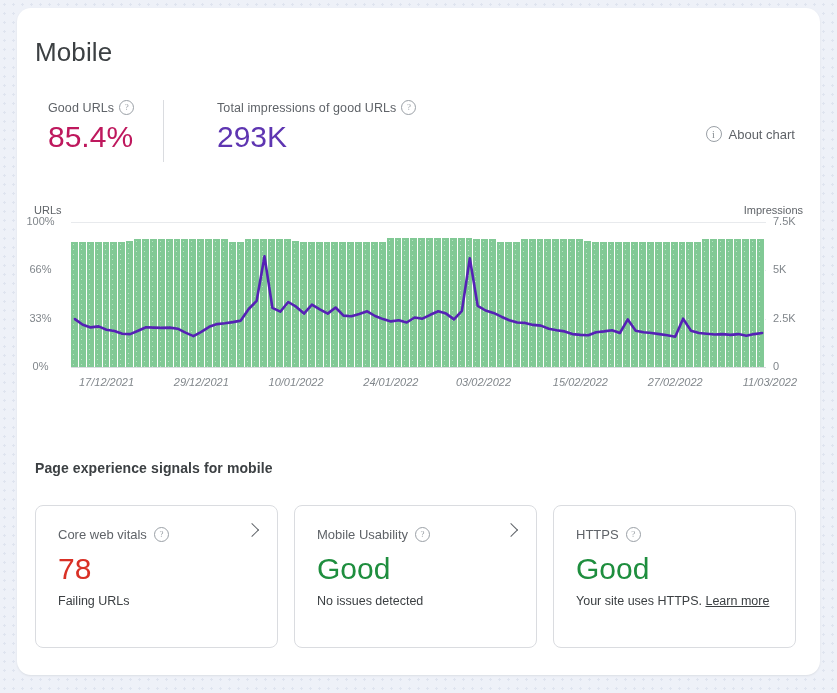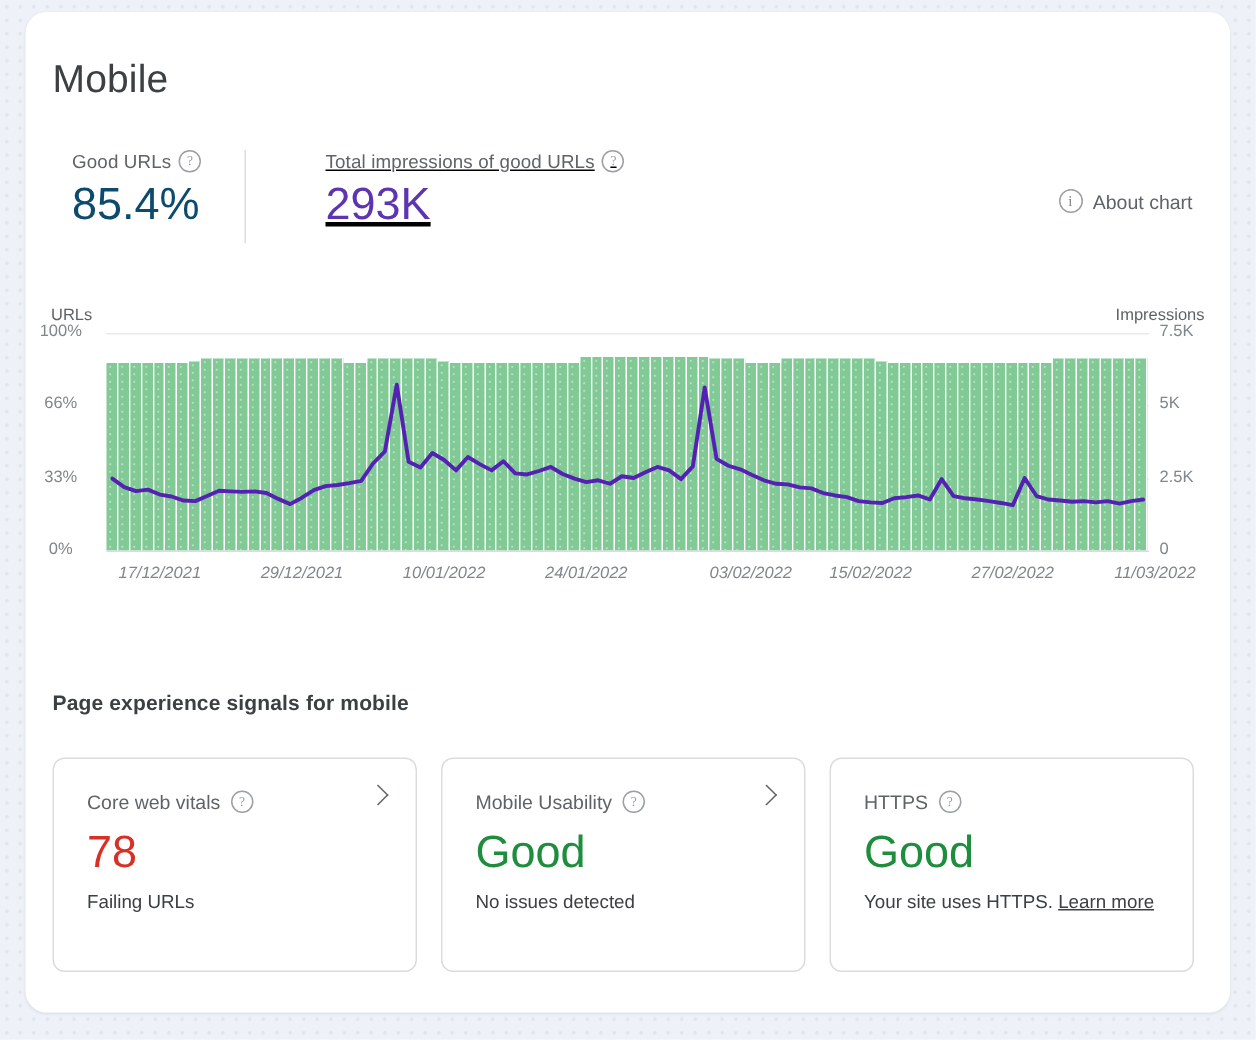--- a/index.html
+++ b/index.html
@@ -22,29 +22,29 @@
     overflow:hidden;
   }
   
   .title{
     position:absolute;left:18px;top:29px;
     font-size:26px;color:#3c4043;font-weight:400;letter-spacing:.1px;
   }
   .metrics{position:absolute;left:18px;top:92px;display:flex;align-items:flex-start;}
   .metric{position:relative;margin-left:13px;}
   .metric.first{width:128px;}
-  .metric.second{padding-left:28px;text-decoration:underline;}
+  .metric.second{padding-left:28px;}
   .metric-label{
     font-size:12.5px;color:#5f6368;display:flex;align-items:center;gap:5px;
     white-space:nowrap;letter-spacing:.1px;
   }
   .metric-value{
     font-size:30px;margin-top:6px;font-weight:400;letter-spacing:0px;line-height:1.05;
   }
-  .v-green{color:#0c4a6e;}
+  .v-green{color:#be185d;}
   .v-purple{color:#5e35b1;}
   .divider{
     position:absolute;left:146px;top:92px;width:1px;height:62px;background:#dadce0;
   }
   .help-icon{
     width:13px;height:13px;border:1px solid #9aa0a6;border-radius:50%;
     display:inline-flex;align-items:center;justify-content:center;
     font-size:9px;color:#9aa0a6;line-height:1;flex:none;font-family:"Liberation Serif",serif;
   }
   .about-chart{
@@ -264,21 +264,21 @@
           <polyline points="3.9,97.1 11.8,102.7 19.7,105.4 27.6,104.4 35.5,107.7 43.4,109.0 51.3,111.7 59.2,112.1 67.1,108.7 75.0,105.2 82.9,105.6 90.8,105.9 98.7,105.6 106.6,106.7 114.5,110.6 122.4,114.1 130.3,109.8 138.2,104.8 146.1,102.1 154.0,101.3 161.9,100.1 169.8,98.6 177.7,87.0 185.6,78.9 193.5,34.4 201.4,85.8 209.3,89.7 217.2,80.0 225.1,84.7 233.0,91.6 240.9,82.7 248.8,87.4 256.7,91.6 264.6,85.5 272.5,93.6 280.4,94.3 288.3,92.0 296.2,89.3 304.1,94.0 312.0,97.1 319.9,99.4 327.8,98.2 335.7,100.5 343.6,95.5 351.4,96.7 359.3,92.8 367.2,89.3 375.1,91.6 383.0,97.4 390.9,88.9 398.8,36.3 406.7,83.9 414.6,88.5 422.5,90.9 430.4,94.7 438.3,98.2 446.2,100.5 454.1,100.9 462.0,102.9 469.9,103.6 477.8,106.7 485.7,108.3 493.6,109.4 501.5,112.1 509.4,112.9 517.3,113.3 525.2,110.2 533.1,109.4 541.0,108.3 548.9,111.0 556.8,97.4 564.7,108.7 572.6,110.2 580.5,111.0 588.4,112.1 596.3,113.3 604.2,114.8 612.1,96.7 620.0,108.7 627.9,111.0 635.8,111.7 643.7,112.5 651.6,112.1 659.5,112.9 667.4,112.1 675.3,113.7 683.2,112.1 691.1,111.0" fill="none" stroke="#5521b5" stroke-width="2.6" stroke-linejoin="round" stroke-linecap="round" vector-effect="non-scaling-stroke"></polyline>
         </svg>
     </div>
 
     <div class="xaxis"></div>
     <div class="xlabels" id="xlabels">
         <div class="xlabel" style="left: 35.5398px;">17/12/2021</div>
         <div class="xlabel" style="left: 130.312px;">29/12/2021</div>
         <div class="xlabel" style="left: 225.085px;">10/01/2022</div>
         <div class="xlabel" style="left: 319.858px;">24/01/2022</div>
-        <div class="xlabel" style="left: 423px; padding-left: 13px;">03/02/2022</div>
+        <div class="xlabel" style="left: 406px; padding-left: 13px;">03/02/2022</div>
         <div class="xlabel" style="left: 509.403px;">15/02/2022</div>
         <div class="xlabel" style="left: 604.176px;">27/02/2022</div>
         <div class="xlabel" style="left: 698.949px;">11/03/2022</div>
       </div>
   </div>
 
   <div class="signals-title">Page experience signals for mobile</div>
   <div class="cards" id="signal-cards">
       <div class="sig-card">
         <div class="sig-head">

